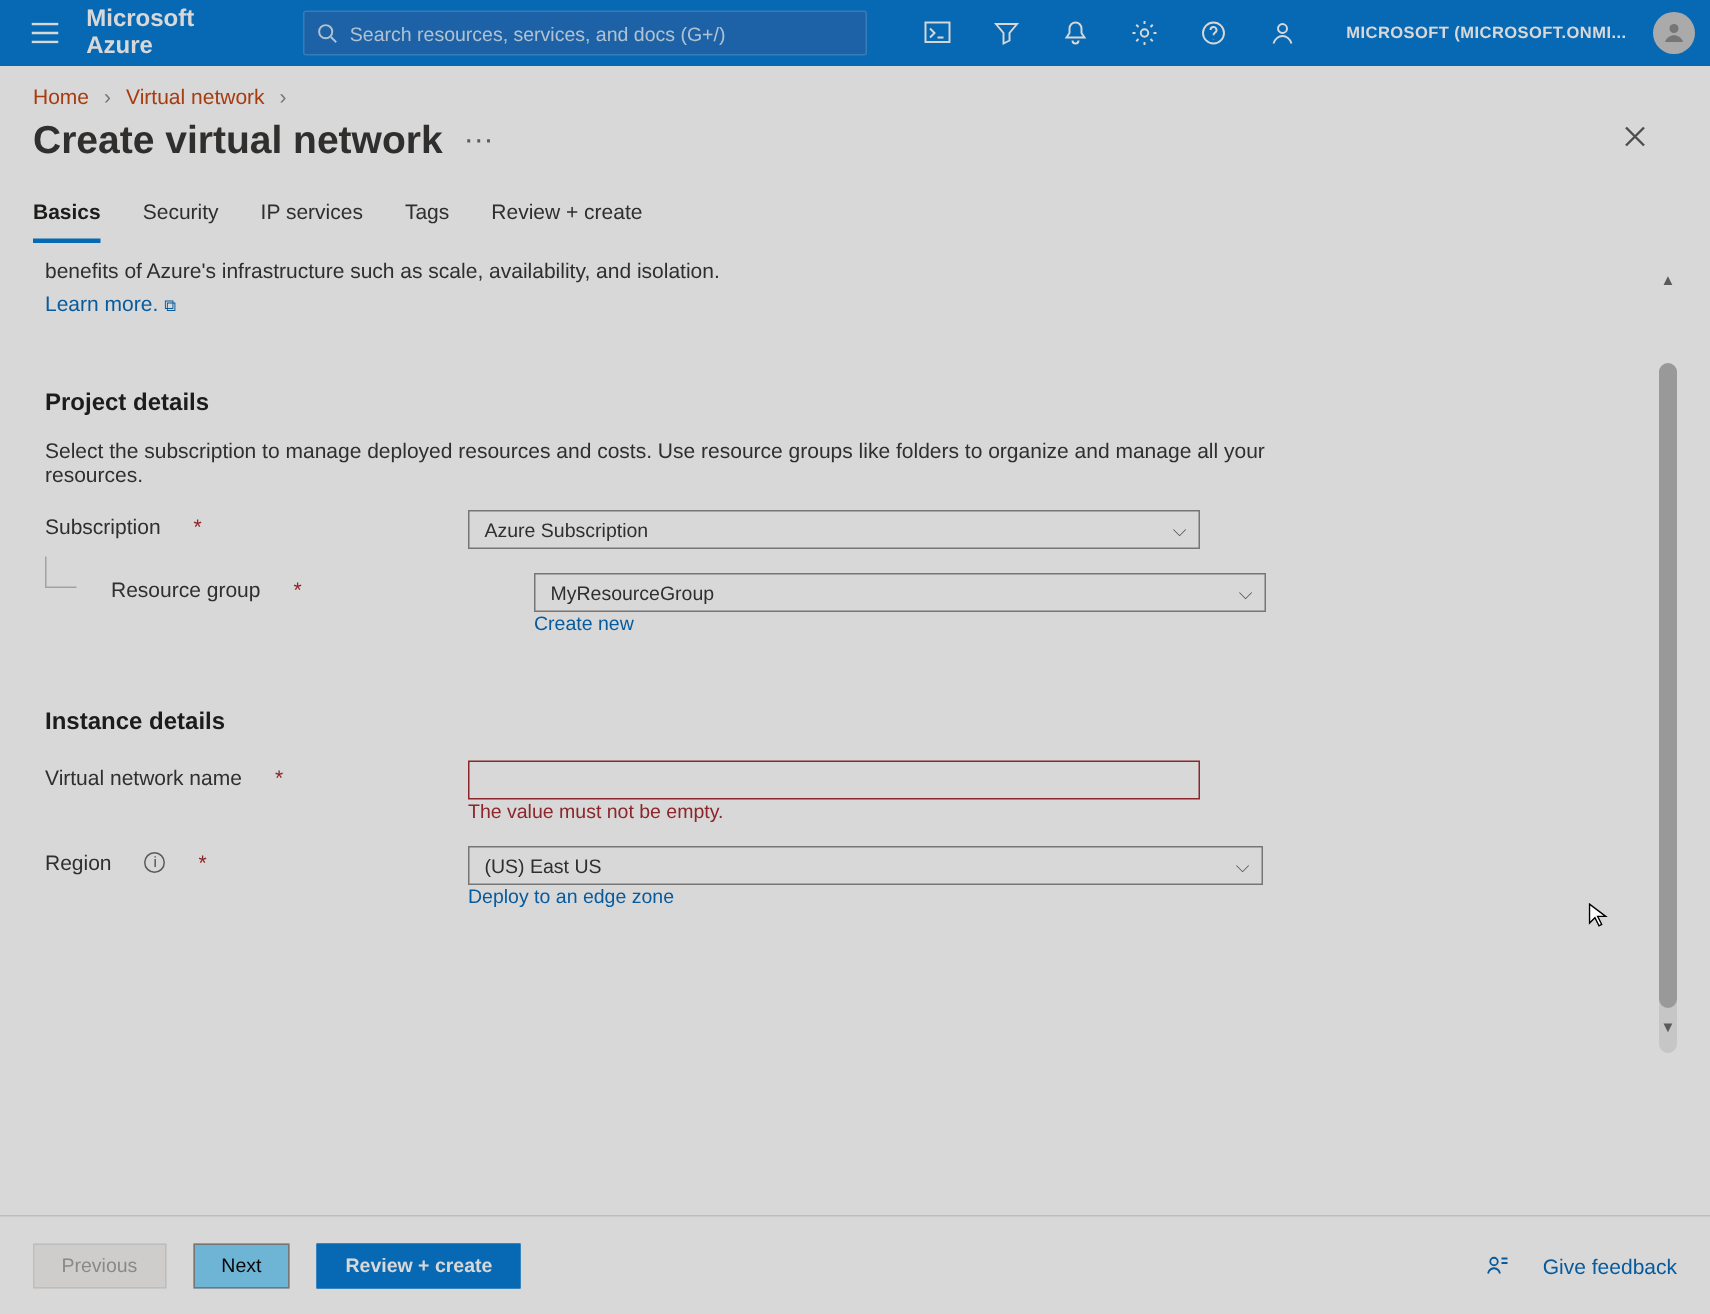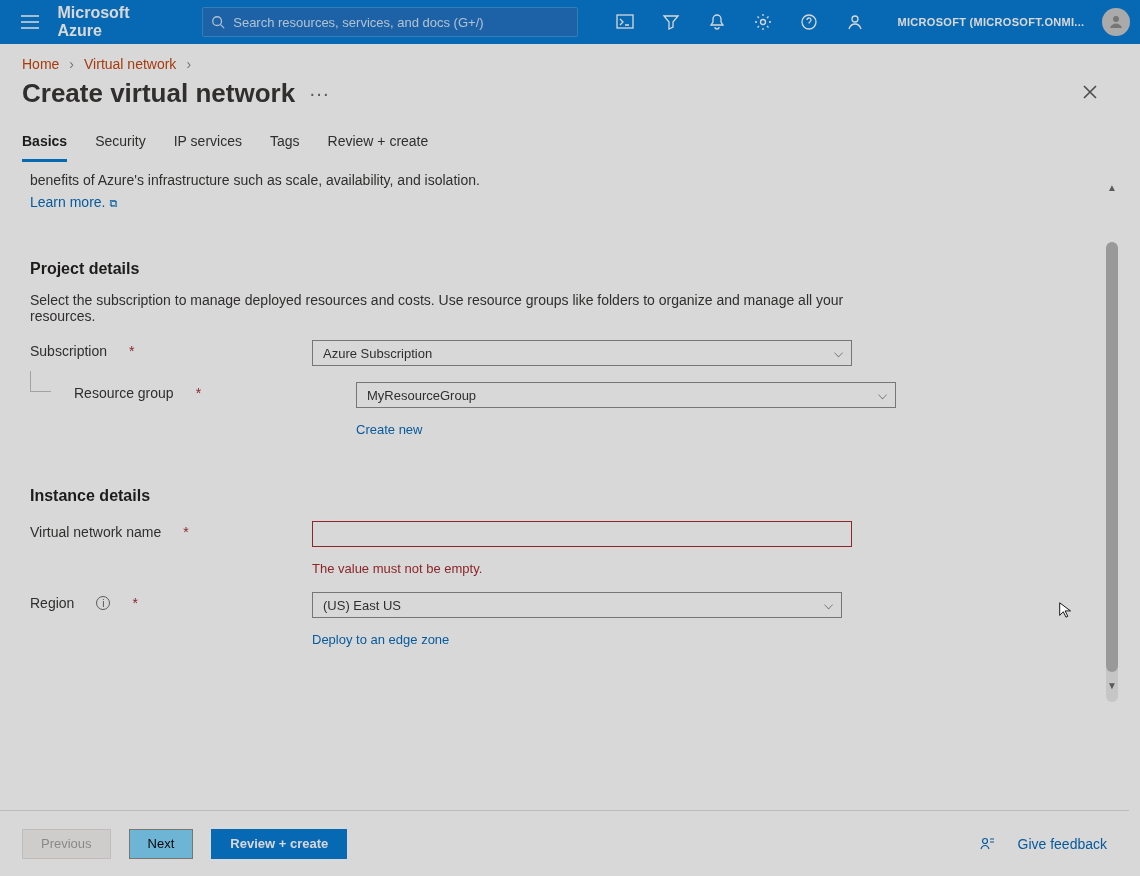--- a/index.html
+++ b/index.html
@@ -47,35 +47,35 @@
 .descr { font-size: 14px; color:#323130; margin: 0 0 6px 0; }
 .lmore { color:#0067b8; font-size:14px; text-decoration:none; cursor:pointer;}
 .exticon{ font-size:11px; margin-left:4px; color:#0067b8;}
 
 .sectiontitle { font-size: 16px; font-weight:700; margin-top: 50px; margin-bottom: 14px; color:#1b1a19;}
 .sectiontext { font-size: 14px; color:#323130; max-width: 830px; }
 
 .field { display:flex; align-items:flex-start; margin-top: 16px;}
 .fieldlabel { width: 282px; font-size: 14px; padding-top: 3px; display:flex; align-items:center; gap:22px;}
 .req { color: #a4262c;}
-.fieldctl { width: 540px; }
+.fieldctl { width: 488px; }
 .select, .input { width: 100%; height: 26px; border: 1px solid #8a8886; background: #fff; font-size: 13px; padding: 0 30px 0 10px; display:flex; align-items:center; position:relative; }
 .select .caret { position:absolute; right:8px; top:50%; transform:translateY(-50%); font-size:12px; color:#555;}
 .input.err { border: 1px solid #a4262c; color:#a4262c;}
-.helper { margin-top: 14px; font-size: 13px; }
+.helper { margin-top: 0; font-size: 13px; }
 .helper.link { color:#0067b8; cursor:pointer;}
 .helper.err{ color:#a4262c; }
 
 .indent { margin-left: 44px; position:relative;}
 .indent::before { content:""; position:absolute; left:-44px; top:-11px; width:20px; height:20px; border-left:1px solid #bdbdbd; border-bottom:1px solid #bdbdbd;}
 
 .infoicon { width:14px; height:14px; border:1px solid #666; border-radius:50%; display:inline-flex; align-items:center; justify-content:center; font-size:10px; color:#555; cursor:help;}
 
 
-.footerbar { position:absolute; left:0; right:11px; bottom:0; height: 66px; border-top:1px solid #e1dfdd; display:flex; align-items:center; padding: 0 22px; gap: 18px; background:#fff;}
+.footerbar { position:absolute; left:0; right:0; bottom:0; height: 66px; border-top:1px solid #e1dfdd; display:flex; align-items:center; padding: 0 22px; gap: 18px; background:#fff;}
 .btn { height: 30px; padding: 0 18px; font-size: 13px; border:1px solid #8a8886; background:#7dd3fc; cursor:pointer; display:inline-flex; align-items:center;}
 .btn.primary { background:#0078d4; color:#fff; border-color:#0078d4; font-weight:600;}
 .btn.disabled { background:#f3f2f1; color:#a19f9d; border-color:#e1dfdd; cursor:not-allowed;}
 .grow { flex:1;}
 .feedback { color:#0067b8; display:flex; align-items:center; gap:23px; cursor:pointer;}
 
 
 .overlay { position:absolute; inset:0; background: rgba(40,40,40,0.18); pointer-events:none;}
 
 

